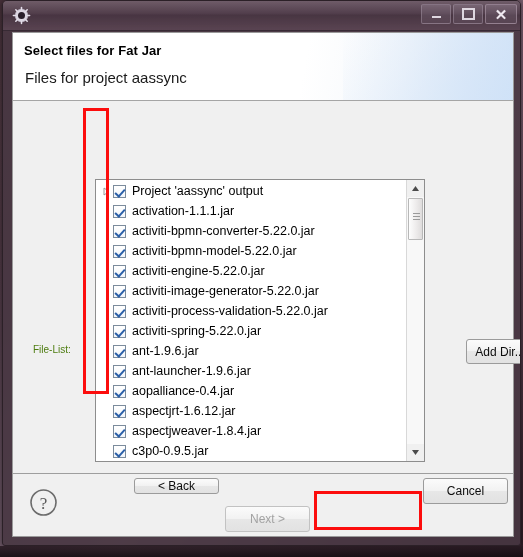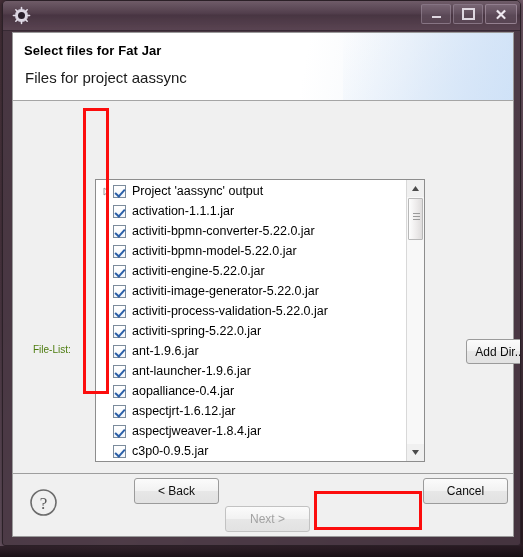--- a/index.html
+++ b/index.html
@@ -249,21 +249,21 @@
     position: relative;
     flex: 0 0 auto;
     height: 62px;
     border-top: 1px solid #9e9e9e;
     background: #f0f0f0;
   }
   #help-icon {
     position: absolute; left: 16px; top: 14px;
     width: 29px; height: 29px;
   }
-  #btn-back  { position: absolute; left: 131px; top: 477px; width: 85px; height: 26px; }
+  #btn-back  { position: absolute; left: 131px; top: 477px; width: 85px; height: 16px; }
   #btn-next  { position: absolute; left: 222px; top: 477px; width: 85px; height: 26px; margin-top: 28px; }
   #btn-finish{
     position: absolute; left: 318px; top: 477px; width: 85px; height: 26px;
     border: 1px solid #3f9fd0;
     background: linear-gradient(to bottom, #e2f4fd 0%, #bfe8fa 46%, #9cdcf6 50%, #cdeefb 100%);
     color: #0a0a0a;
   }
   #btn-cancel{ position: absolute; left: 420px; top: 477px; width: 85px; height: 26px; }
 
   

